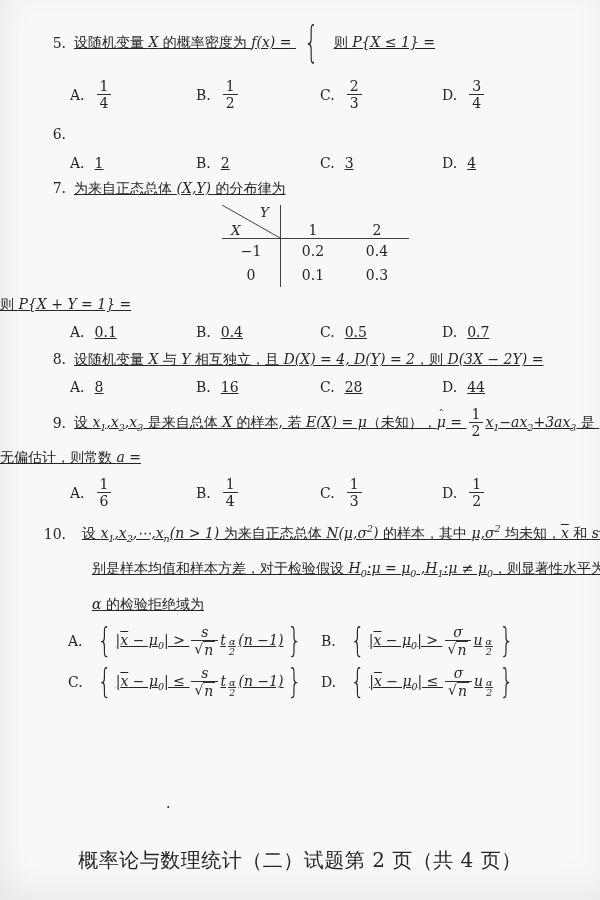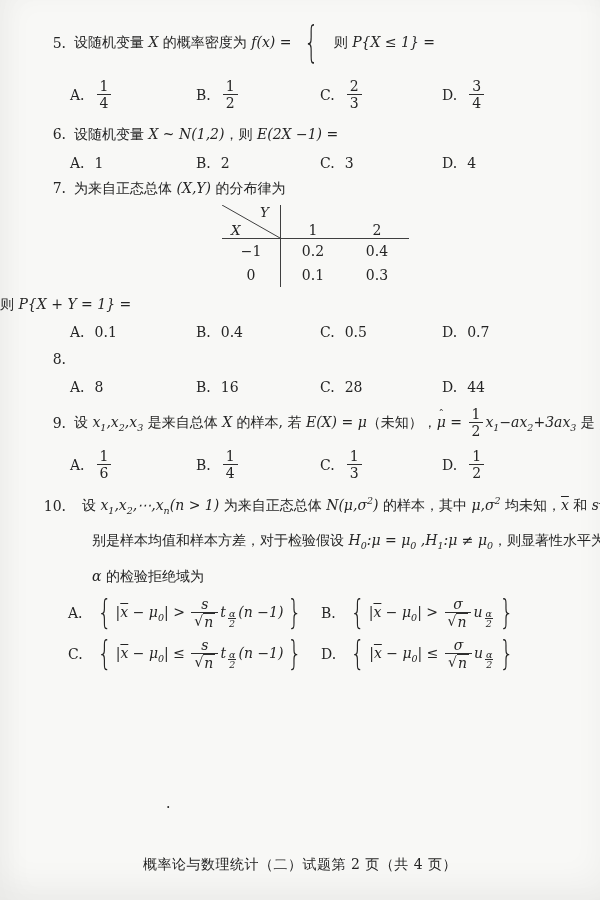--- a/index.html
+++ b/index.html
@@ -3,21 +3,21 @@
 <meta charset="utf-8">
 <style>
   html,body{margin:0;padding:0;background:#e9e9e9;}
   .page{position:relative;width:600px;height:900px;background:#f8f8f6;color:#242424;
         font-family:"DejaVu Serif","Liberation Serif",serif;font-size:14px;overflow:hidden;
         box-shadow:inset 0 -18px 30px rgba(0,0,0,0.04), inset 14px 0 24px rgba(0,0,0,0.025);}
   .line{display:flex;align-items:center;padding-left:40px;line-height:20px;white-space:nowrap;}
   .qnum{width:26px;text-align:right;margin-right:8px;flex:none;}
   .cont{line-height:20px;white-space:nowrap;}
   .cont10{padding-left:92px;line-height:21px;white-space:nowrap;}
-  .math{white-space:nowrap;}
+  .math{white-space:nowrap;text-decoration:underline;}
   .math .rm{font-style:normal;}
   .math .it{font-style:italic;}
   .msub{font-size:9.5px;font-style:italic;vertical-align:-4px;}
   .msup{font-size:9.5px;font-style:italic;vertical-align:6px;}
   .msub .fnum,.msub .fden{line-height:9px;padding:0 1px;}
   .frac{display:inline-block;vertical-align:middle;text-align:center;margin:0 2px;}
   .fnum,.fden{display:block;line-height:16px;padding:0 3px;}
   .fden{border-top:1px solid #2e2e2e;}
   .cases{display:inline-flex;align-items:center;vertical-align:middle;margin:0 9px 0 2px;}
   .cbrace{display:inline-block;font-family:"DejaVu Sans","Liberation Sans",sans-serif;
@@ -37,21 +37,21 @@
   .opt{display:flex;align-items:center;gap:10px;white-space:nowrap;}
   .jtable{border-collapse:collapse;margin-left:222px;font-size:14px;}
   .jtable td{padding:0;}
   .corner{width:58px;height:33px;border-right:1px solid #3f3f3f;border-bottom:1px solid #3f3f3f;position:relative;}
   .cdiag{position:absolute;left:0;top:0;width:100%;height:100%;}
   .clY{position:absolute;top:0;right:11px;font-style:italic;font-size:13.5px;line-height:15px;}
   .clX{position:absolute;bottom:0;left:9px;font-style:italic;font-size:13.5px;line-height:15px;}
   .hcell{width:64px;text-align:center;border-bottom:1px solid #3f3f3f;height:33px;vertical-align:bottom;padding-bottom:3px;}
   .rlabel{text-align:center;border-right:1px solid #3f3f3f;height:24px;}
   .dcell{text-align:center;height:24px;}
-  .footer{position:absolute;left:0;right:0;bottom:26px;text-align:center;font-size:14px;letter-spacing:0.5px;}
+  .footer{position:absolute;left:0;right:0;bottom:26px;text-align:center;font-size:20px;letter-spacing:0.5px;}
   .stray{position:absolute;left:166px;top:795px;}
   .m-q5s{margin-top:24px;} .m-q5o{margin-top:16px;}
   .m-q6s{margin-top:13px;} .m-q6o{margin-top:11px;}
   .m-q7s{margin-top:7px;}  .m-tb{margin-top:7px;} .m-th{margin-top:7px;} .m-q7o{margin-top:10px;}
   .m-q8s{margin-top:9px;}  .m-q8o{margin-top:10px;}
   .m-q9a{margin-top:11px;} .m-q9b{margin-top:8px;} .m-q9o{margin-top:9px;}
   .m-q10a{margin-top:10px;gap:8px;} .m-q10b{margin-top:9px;} .m-q10c{margin-top:10px;}
   .m-q10o1{margin-top:9px;} .m-q10o2{margin-top:7px;}
 </style>
 </head>
@@ -82,21 +82,20 @@
       <span class="opt">
           <span class="optlabel">D.</span>
           <span class="math"><span class="frac"><span class="fnum">3</span><span class="fden">4</span></span></span>
         </span>
     </div>
   </section>
 
   <section>
     <div class="line m-q6s">
       <span class="qnum">6.</span>
-      <span class="math"><span class="rm">设随机变量 </span><span class="it">X ~ N(1,2)</span><span class="rm">，则 </span><span class="it">E(2X −1) =</span></span>
     </div>
     <div class="optrow m-q6o">
       <span class="opt">
           <span class="optlabel">A.</span>
           <span class="math"><span class="rm">1</span></span>
         </span>
       <span class="opt">
           <span class="optlabel">B.</span>
           <span class="math"><span class="rm">2</span></span>
         </span>
@@ -160,20 +159,21 @@
       <span class="opt">
           <span class="optlabel">D.</span>
           <span class="math"><span class="rm">0.7</span></span>
         </span>
     </div>
   </section>
 
   <section>
     <div class="line m-q8s">
       <span class="qnum">8.</span>
+      <span class="math"><span class="rm">设随机变量 </span><span class="it">X</span><span class="rm"> 与 </span><span class="it">Y</span><span class="rm"> 相互独立，且 </span><span class="it">D(X) = 4, D(Y) = 2</span><span class="rm">，则 </span><span class="it">D(3X − 2Y) =</span></span>
     </div>
     <div class="optrow m-q8o">
       <span class="opt">
           <span class="optlabel">A.</span>
           <span class="math"><span class="rm">8</span></span>
         </span>
       <span class="opt">
           <span class="optlabel">B.</span>
           <span class="math"><span class="rm">16</span></span>
         </span>
@@ -186,20 +186,23 @@
           <span class="math"><span class="rm">44</span></span>
         </span>
     </div>
   </section>
 
   <section>
     <div class="line m-q9a">
       <span class="qnum">9.</span>
       <span class="math"><span class="rm">设 </span><span class="it">x</span><span class="msub">1</span><span class="it">,x</span><span class="msub">2</span><span class="it">,x</span><span class="msub">3</span><span class="rm"> 是来自总体 </span><span class="it">X</span><span class="rm"> 的样本, 若 </span><span class="it">E(X) = μ</span><span class="rm">（未知），</span><span class="hatw"><span class="it">μ</span><span class="hatmark">ˆ</span></span><span class="it"> = </span><span class="frac"><span class="fnum">1</span><span class="fden">2</span></span><span class="it">x</span><span class="msub">1</span><span class="it">−ax</span><span class="msub">2</span><span class="it">+3ax</span><span class="msub">3</span><span class="rm"> 是 </span><span class="it">μ</span></span>
     </div>
+    <div class="cont m-q9b">
+      <span class="math"><span class="rm">无偏估计，则常数 </span><span class="it">a =</span></span>
+    </div>
     <div class="optrow m-q9o">
       <span class="opt">
           <span class="optlabel">A.</span>
           <span class="math"><span class="frac"><span class="fnum">1</span><span class="fden">6</span></span></span>
         </span>
       <span class="opt">
           <span class="optlabel">B.</span>
           <span class="math"><span class="frac"><span class="fnum">1</span><span class="fden">4</span></span></span>
         </span>
       <span class="opt">

